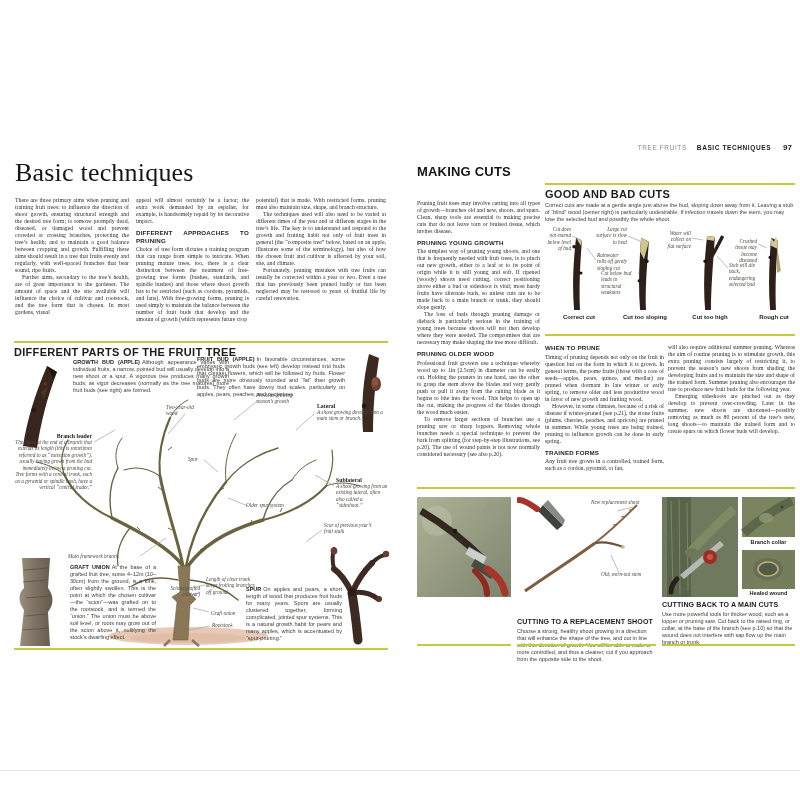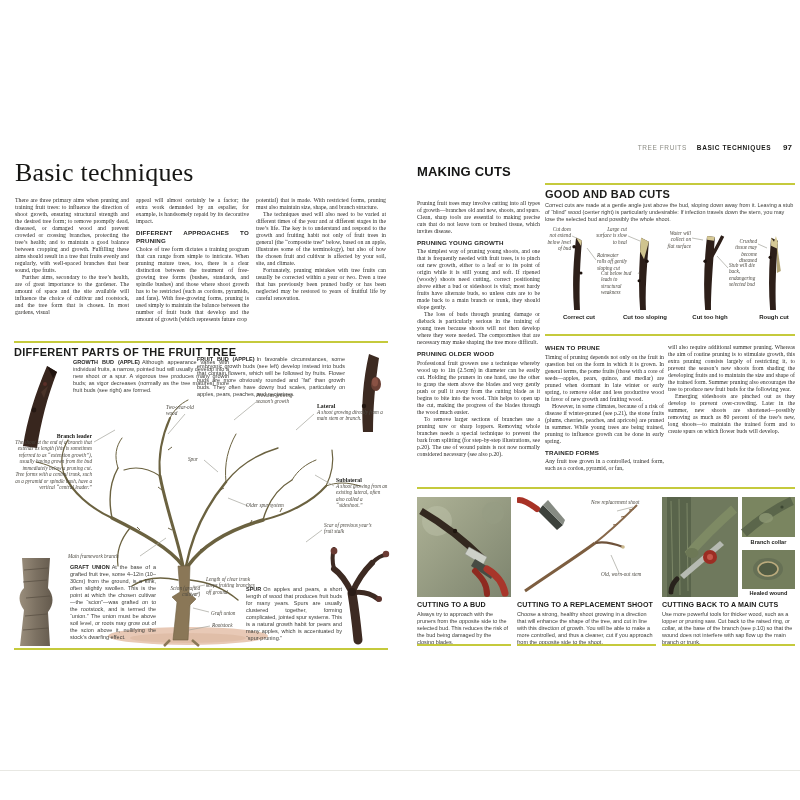--- a/index.html
+++ b/index.html
@@ -281,45 +281,41 @@
     <rect width="94" height="100" fill="url(#pa)"></rect>
     <circle cx="20" cy="24" r="15" fill="#c2c6ac" opacity=".45"></circle>
     <circle cx="76" cy="16" r="11" fill="#969c84" opacity=".6"></circle>
     <path d="M4,14 C28,28 48,44 66,62" stroke="#33281f" stroke-width="7" fill="none"></path>
     <circle cx="38" cy="34" r="2.2" fill="#1f160f"></circle>
     <polygon points="52,50 70,60 66,68 48,57" fill="#cdd0c8" stroke="#8b8e86" stroke-width=".5"></polygon>
     <polygon points="58,62 78,74 74,82 54,69" fill="#474b43"></polygon>
     <path d="M70,72 C80,78 86,86 88,96" stroke="#a8352a" stroke-width="7" fill="none" stroke-linecap="round"></path>
     <path d="M58,74 C66,82 70,88 70,97" stroke="#8e2a20" stroke-width="6" fill="none" stroke-linecap="round"></path>
   </svg>
-  <div class="abs" style="left:417px;top:601px;width:92px">
-    <div class="h4">CUTTING TO A BUD</div>
-    <div class="cap" style="text-align:left">Always try to approach with the pruners from the opposite side to the selected bud. This reduces the risk of the bud being damaged by the closing blades.</div>
-  </div>
   <div class="abs rule" style="left:417px;top:644px;width:94px;height:2px"></div>
 
   <div class="abs" style="left:517px;top:497px;width:139px;height:100px">
     <svg width="139" height="100" viewBox="0 0 139 100">
       <path d="M8,94 C40,72 62,58 78,46" stroke="#7d5e40" stroke-width="3" fill="none"></path>
       <path d="M78,46 C96,32 108,20 120,8" stroke="#87684a" stroke-width="2" fill="none"></path>
       <path d="M78,46 C88,44 96,46 106,50" stroke="#6e523a" stroke-width="2.4" fill="none"></path>
       <circle cx="106" cy="50" r="1.8" fill="#cbb98e"></circle>
       <g stroke="#87684a" stroke-width="1">
         <path d="M96,28 l5,-1 M104,20 l5,-1 M112,13 l5,-1"></path>
       </g>
       <polygon points="26,8 46,28 40,33 21,14" fill="#3d423c"></polygon>
       <polygon points="31,3 48,23 46,28 26,8" fill="#868b83"></polygon>
       <path d="M20,12 C12,6 6,3 2,3" stroke="#a83226" stroke-width="6" fill="none" stroke-linecap="round"></path>
       <line x1="100" y1="14" x2="116" y2="10" stroke="#a3a39b" stroke-width=".7"></line>
       <line x1="102" y1="76" x2="94" y2="58" stroke="#a3a39b" stroke-width=".7"></line>
     </svg>
     <div class="abs ital" style="left:74px;top:2px;width:58px">New replacement shoot</div>
     <div class="abs ital" style="left:84px;top:74px;width:52px">Old, worn-out stem</div>
   </div>
-  <div class="abs" style="left:517px;top:601px;width:139px">
+  <div class="abs" style="left:517px;top:618px;width:139px">
     <div class="h4">CUTTING TO A REPLACEMENT SHOOT</div>
     <div class="cap" style="text-align:left">Choose a strong, healthy shoot growing in a direction that will enhance the shape of the tree, and cut in line with this direction of growth. You will be able to make a more controlled, and thus a cleaner, cut if you approach from the opposite side to the shoot.</div>
   </div>
   <div class="abs rule" style="left:517px;top:644px;width:139px;height:2px"></div>
 
   <div class="abs" style="left:662px;top:497px;width:133px;height:100px">
     <svg width="133" height="100" viewBox="0 0 133 100">
       <rect x="0" y="0" width="76" height="100" fill="#6f795d"></rect>
       <rect x="5" y="0" width="24" height="100" fill="#59644b"></rect>
       <g stroke="#8a9572" stroke-width="1" opacity=".7">

